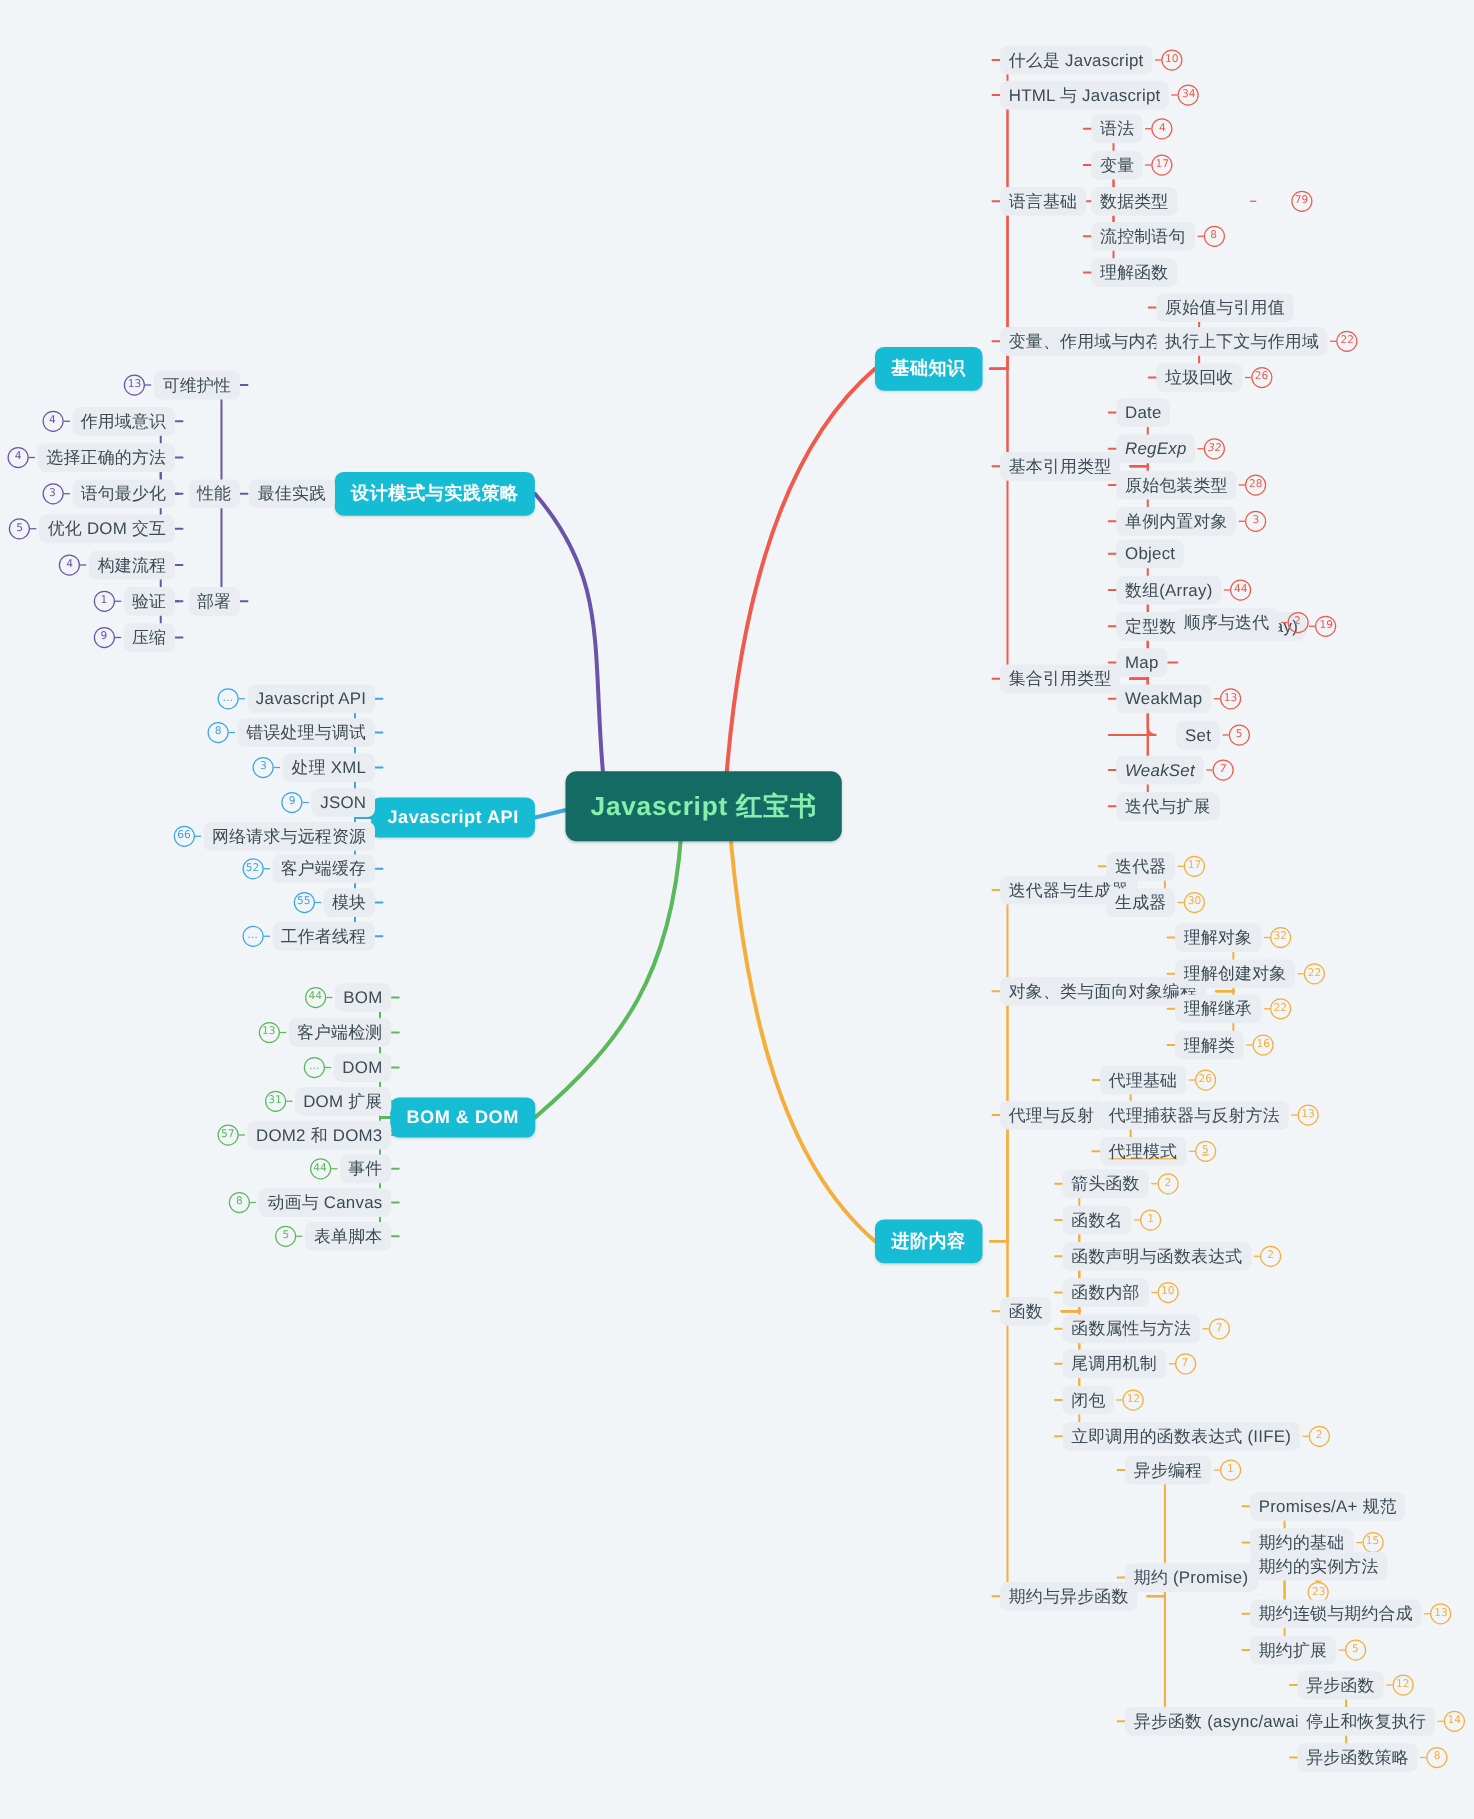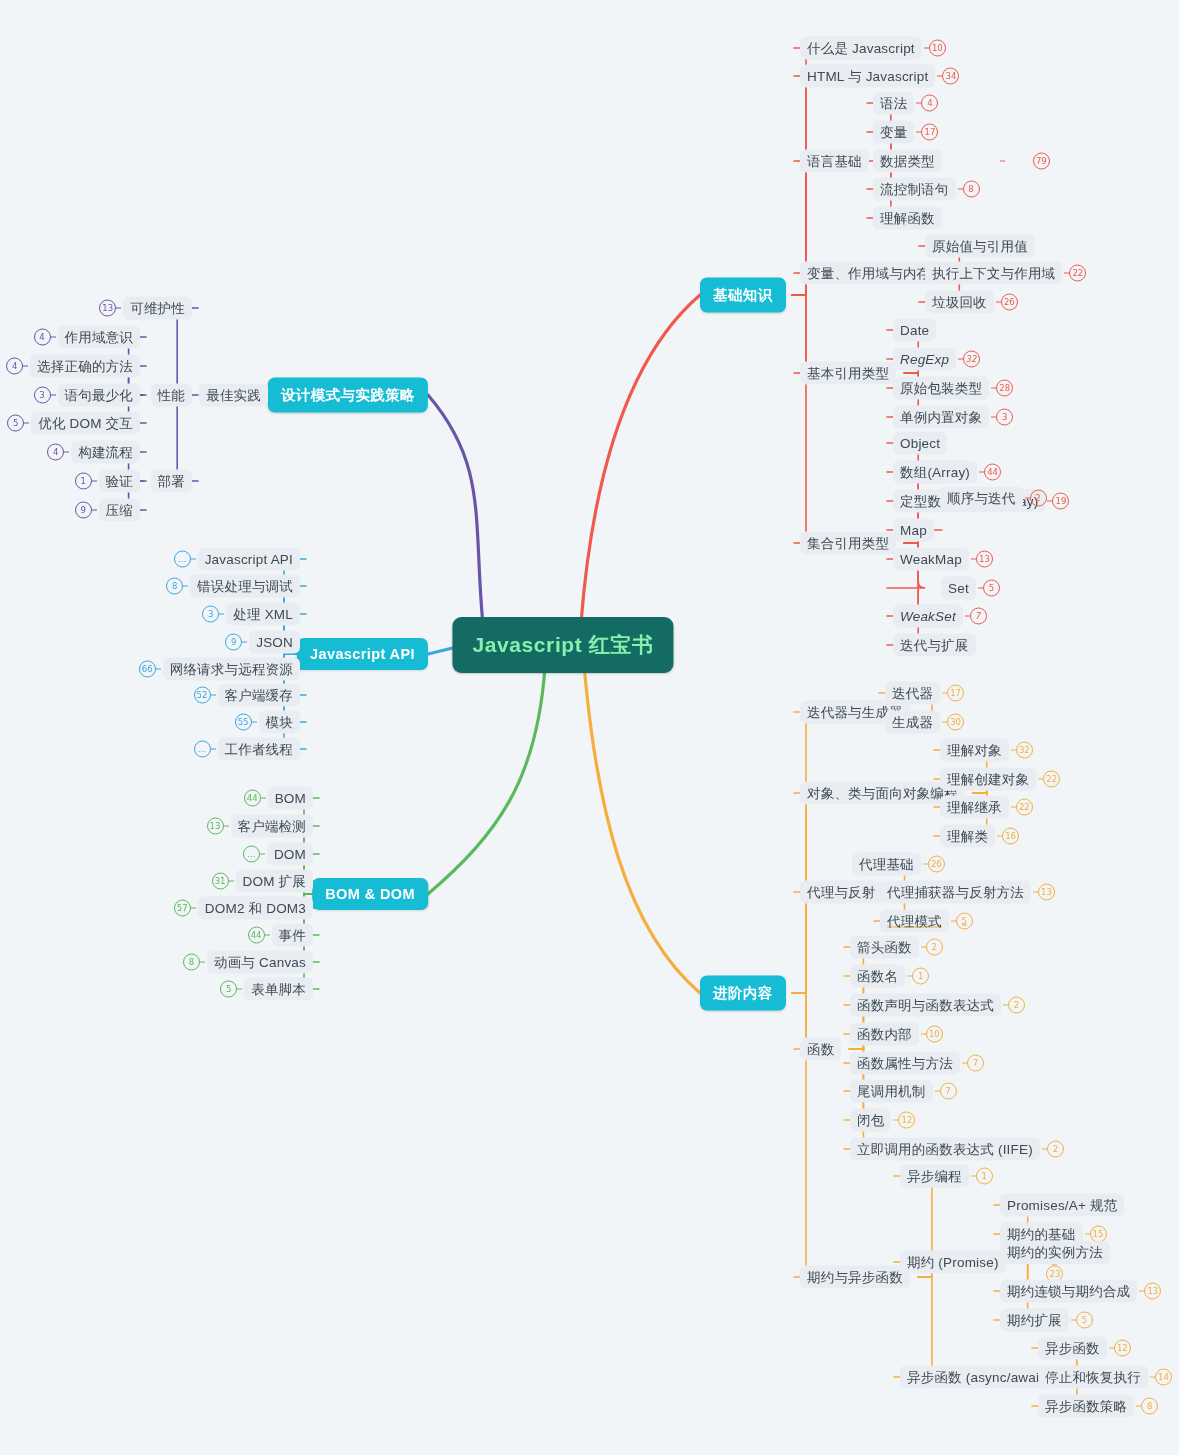--- a/index.html
+++ b/index.html
@@ -426,21 +426,21 @@
       </div>
       <div class="node c-orange" style="left: 940px; top: 836px;">
         <span class="lbl">理解类</span>
         <span class="gap"></span>
         <span class="stub"></span>
         <span class="badge">16</span>
       </div>
       <div class="node c-orange" style="left: 800px; top: 892px;">
         <span class="lbl">代理与反射</span>
       </div>
-      <div class="node c-orange" style="left: 852px; top: 864px; justify-content: flex-end;">
+      <div class="node c-orange" style="left: 880px; top: 864px; justify-content: flex-end;">
         <span class="lbl">代理基础</span>
         <span class="gap"></span>
         <span class="stub"></span>
         <span class="badge">26</span>
       </div>
       <div class="node c-orange" style="left: 880px; top: 892px;">
         <span class="lbl">代理捕获器与反射方法</span>
         <span class="gap"></span>
         <span class="stub"></span>
         <span class="badge">13</span>

